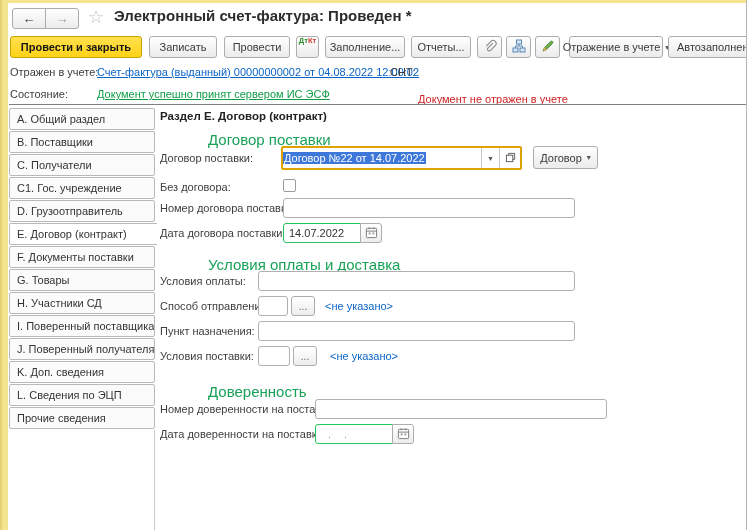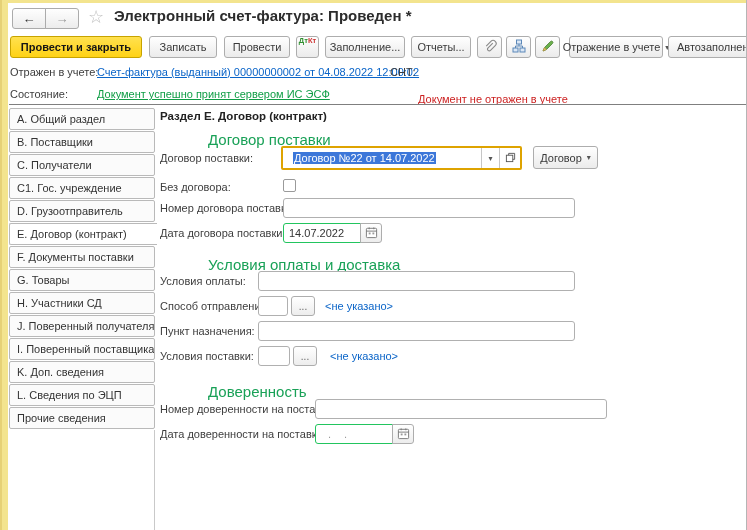--- a/index.html
+++ b/index.html
@@ -49,21 +49,21 @@
 
   .section-header { position:absolute; font-weight:700; color:#222; font-size:11.5px; }
   .green-header { position:absolute; color:#19a157; font-size:15px;margin-left:48px; }
 
   .inp { position:absolute; height:20px; border:1px solid #b0b0b0; border-radius:3px; background:#fff;
          font-family:"Liberation Sans",sans-serif; font-size:11px; color:#333; padding:0 5px; }
   .checkbox { position:absolute; width:13px; height:13px; border:1px solid #9a9a9a; border-radius:2px; background:#fff; }
 
   .combo { position:absolute; display:flex; border:2px solid #dea300; border-radius:2px; background:#fff;
            height:24px; align-items:stretch; }
-  .combo .txt { flex:1; display:flex; align-items:center; padding:0 10px; font-size:11px; overflow:hidden; white-space:nowrap; }
+  .combo .txt { flex:1; display:flex; align-items:center; padding:0 0; font-size:11px; overflow:hidden; white-space:nowrap; }
   .combo .sel { background:#3c77d9; color:#fff; padding:0 1px; }
   .combo .seg { width:18px; border-left:1px solid #c6c6c6; display:flex; align-items:center; justify-content:center; }
   .combo .seg .caret { margin:0; }
 
   .datewrap { position:absolute; display:flex; }
   .datewrap .dinp { width:78px; height:20px; border:1px solid #22c55e; border-radius:3px 0 0 3px;
                     background:#fff; font-size:11px; color:#333; padding:0 5px; display:flex; align-items:center; }
   .datewrap .dinp.empty { color:#9a9a9a; letter-spacing:5px; padding-left:12px; }
   .calbtn { width:22px; height:20px; margin-left:-1px; border:1px solid #adadad; border-radius:0 3px 3px 0;
             background:linear-gradient(#fff,#ededed); display:flex; align-items:center; justify-content:center; }
@@ -140,22 +140,22 @@
   <div class="tabs">
     <div class="tab">A. Общий раздел</div>
     <div class="tab">B. Поставщики</div>
     <div class="tab">C. Получатели</div>
     <div class="tab">C1. Гос. учреждение</div>
     <div class="tab">D. Грузоотправитель</div>
     <div class="tab selected">E. Договор (контракт)</div>
     <div class="tab">F. Документы поставки</div>
     <div class="tab">G. Товары</div>
     <div class="tab">H. Участники СД</div>
+    <div class="tab">I. Поверенный поставщика</div>
     <div class="tab">J. Поверенный получателя</div>
-    <div class="tab">I. Поверенный поставщика</div>
     <div class="tab">K. Доп. сведения</div>
     <div class="tab">L. Сведения по ЭЦП</div>
     <div class="tab">Прочие сведения</div>
   </div>
   <div class="vdiv" style="left:154px;top:430px;height:100px;"></div>
 
   <div class="section-header" style="left:160px;top:110px;">Раздел Е. Договор (контракт)</div>
 
   <div class="green-header" style="left:160px;top:131px;">Договор поставки</div>
 

